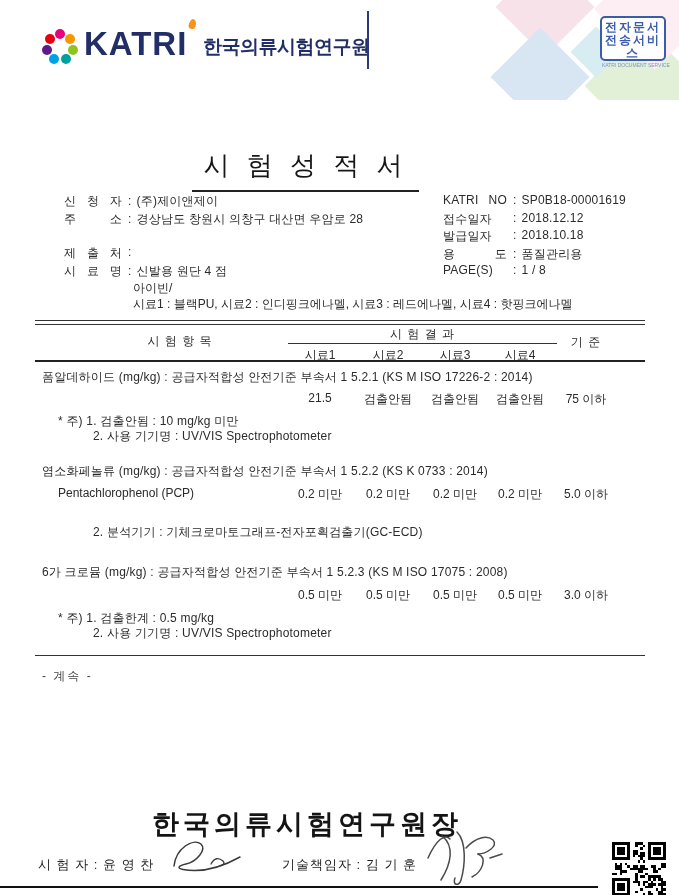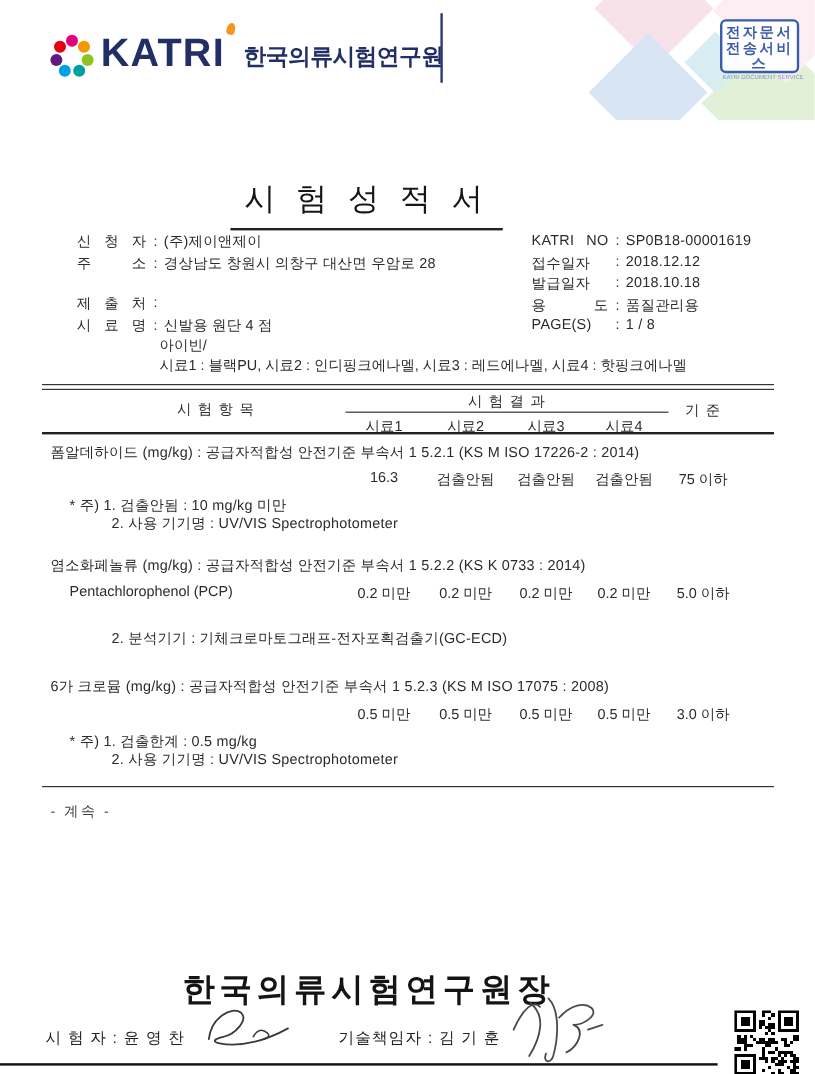--- a/index.html
+++ b/index.html
@@ -162,21 +162,21 @@
 
   <div class="th th-item">시 험 항 목</div>
   <div class="th th-result">시 험 결 과</div>
   <div class="th th-s c0">시료1</div>
   <div class="th th-s c1">시료2</div>
   <div class="th th-s c2">시료3</div>
   <div class="th th-s c3">시료4</div>
   <div class="th th-std">기 준</div>
 
   <div class="sec-title s1t">폼알데하이드 (mg/kg) : 공급자적합성 안전기준 부속서 1 5.2.1 (KS M ISO 17226-2 : 2014)</div>
-  <div class="cell c0 s1r">16.3</div>
+  <div class="cell c0 s1r">21.5</div>
   <div class="cell c1 s1r">검출안됨</div>
   <div class="cell c2 s1r">검출안됨</div>
   <div class="cell c3 s1r">검출안됨</div>
   <div class="cstd s1r">75 이하</div>
   <div class="note n1 s1n1">* 주) 1. 검출안됨 : 10 mg/kg 미만</div>
   <div class="note n2 s1n2">2. 사용 기기명 : UV/VIS Spectrophotometer</div>
 
   <div class="sec-title s2t">염소화페놀류 (mg/kg) : 공급자적합성 안전기준 부속서 1 5.2.2 (KS K 0733 : 2014)</div>
   <div class="subst s2r">Pentachlorophenol (PCP)</div>
   <div class="cell c0 s2r">0.2 미만</div>

